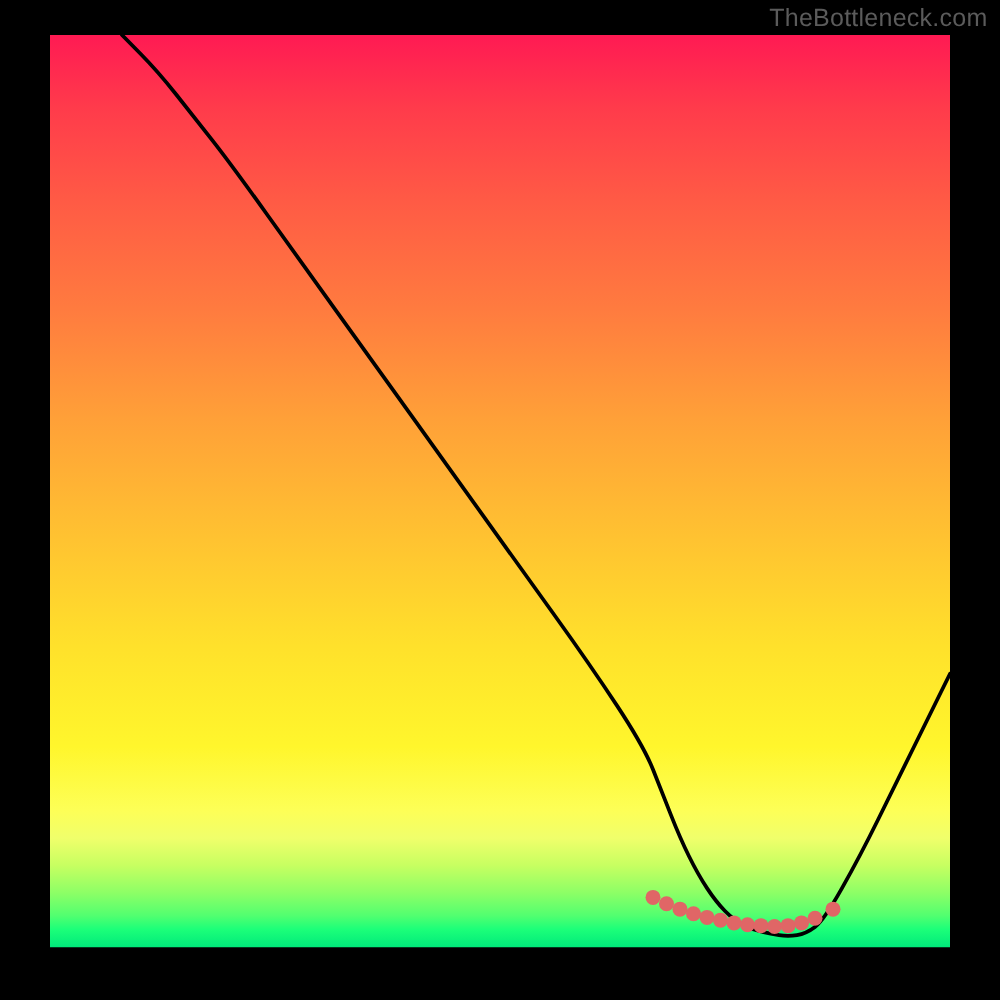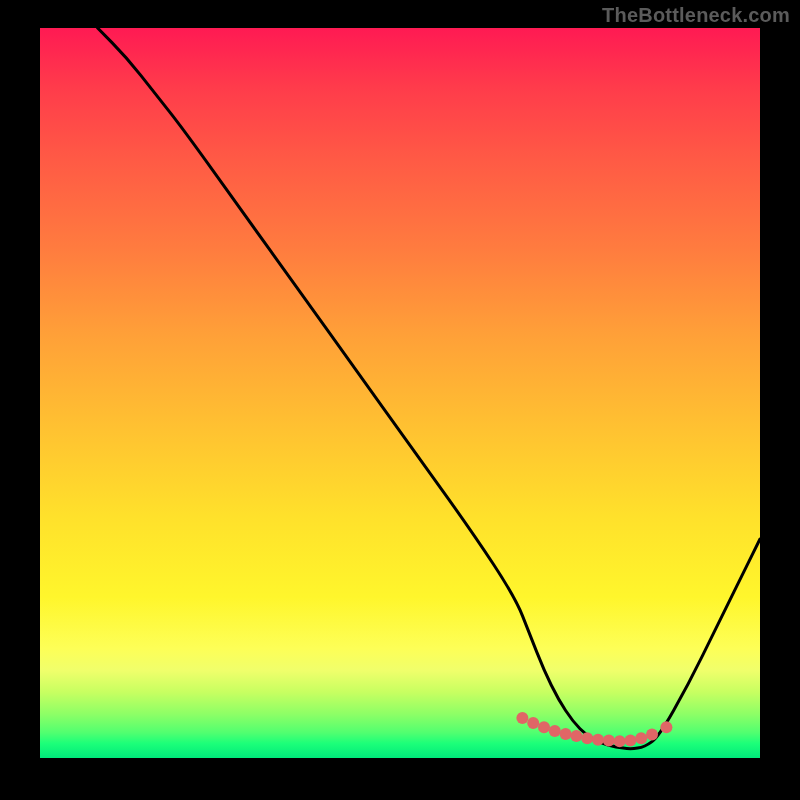--- a/index.html
+++ b/index.html
@@ -16,21 +16,21 @@
     width: 800px;
     height: 800px;
     background: #000;
   }
   .watermark {
     position: absolute;
     top: 4px;
     right: 10px;
     color: #5b5b5b;
     font-size: 20px;
-    font-weight: 700;
+    font-weight: 400;
     letter-spacing: 0.2px;
     z-index: 5;
   }
   .plot-area {
     position: absolute;
     left: 40px;
     top: 28px;
     width: 720px;
     height: 730px;
     overflow: hidden;

